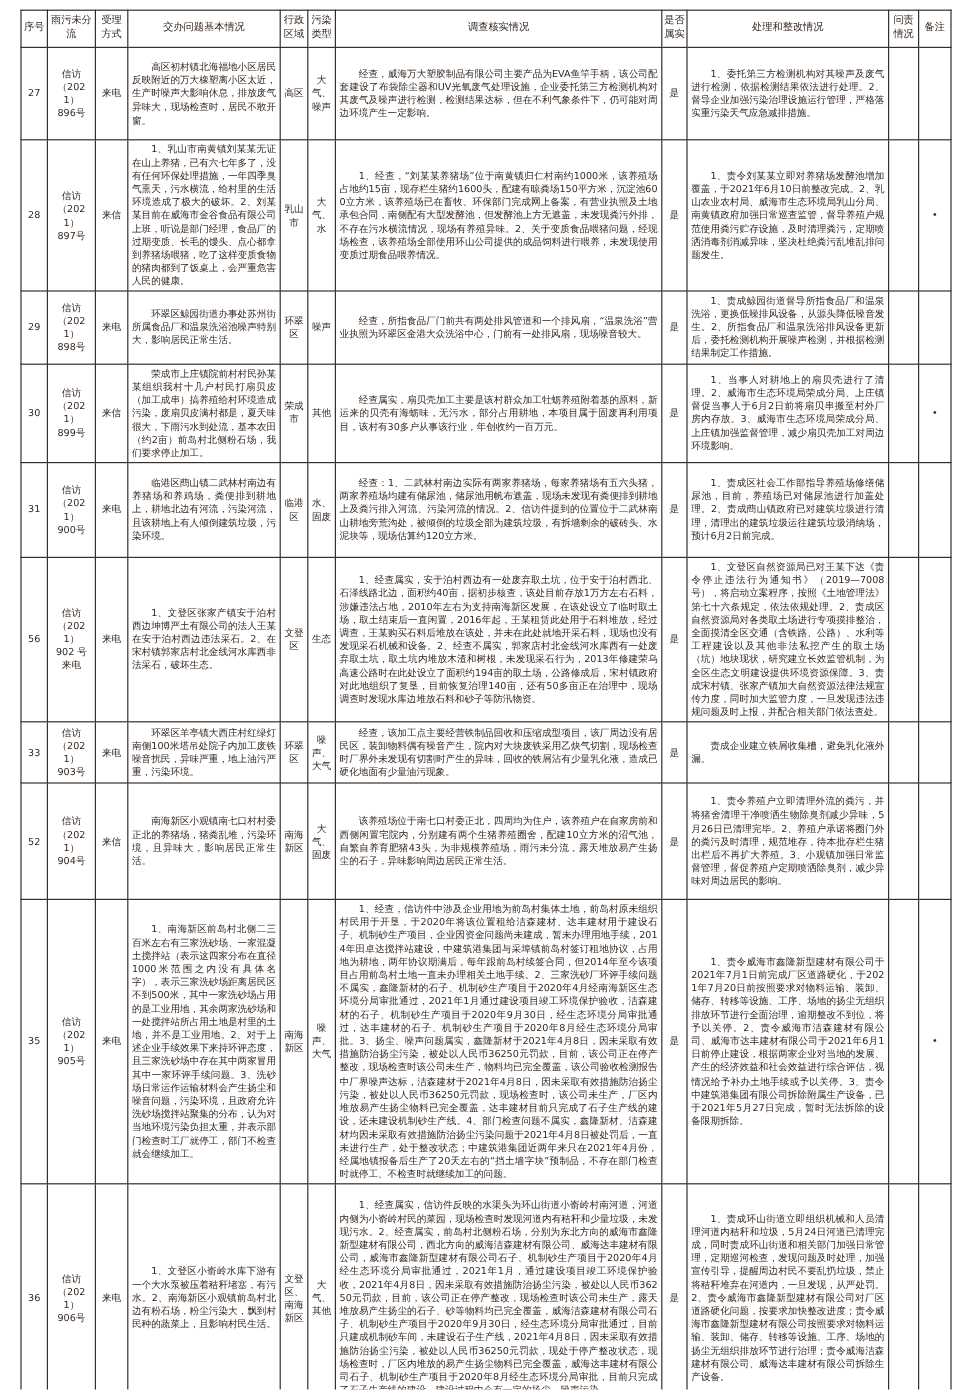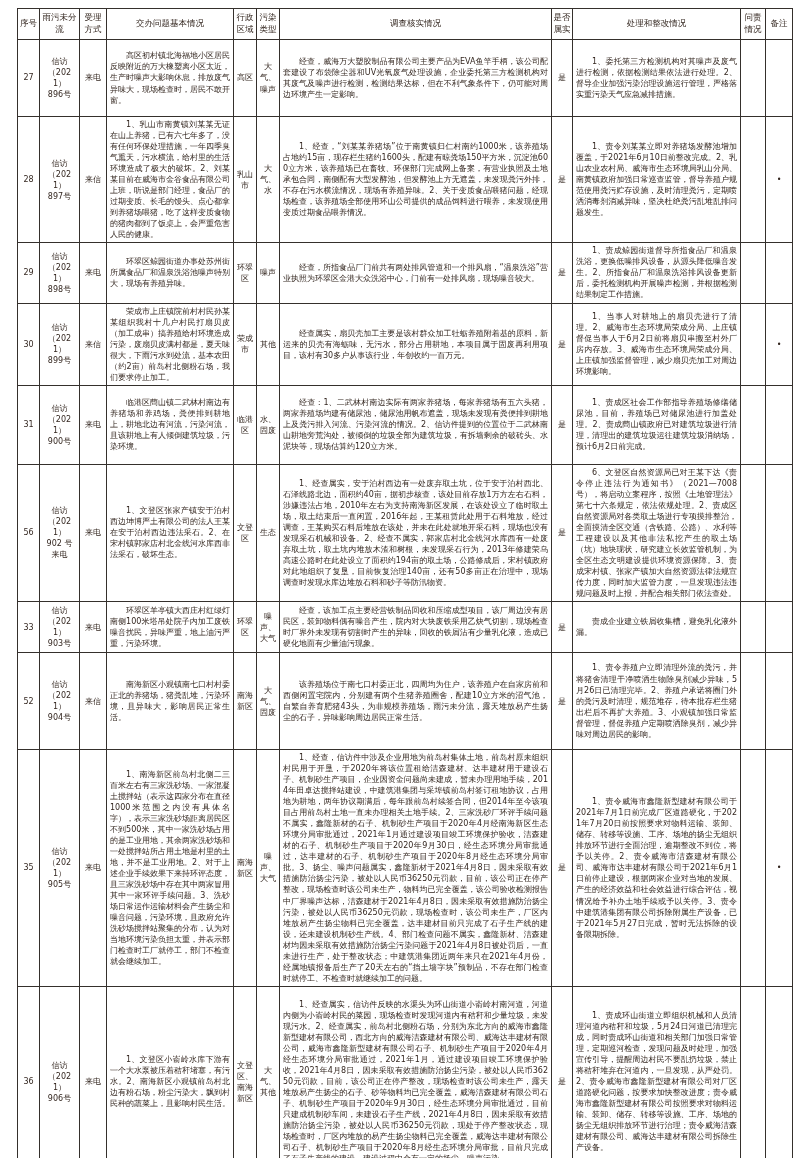--- a/index.html
+++ b/index.html
@@ -107,21 +107,21 @@
     <td class="j">1、责令刘某某立即对养猪场发酵池增加覆盖，于2021年6月10日前整改完成。2、乳山农业农村局、威海市生态环境局乳山分局、南黄镇政府加强日常巡查监管，督导养殖户规范使用粪污贮存设施，及时清理粪污，定期喷洒消毒剂消减异味，坚决杜绝粪污乱堆乱排问题发生。</td>
     <td class="c"></td>
     <td class="c">•</td>
   </tr>
         <tr data-rh="r2">
     <td class="c">29</td>
     <td class="c">信访
 （2021）
 898号</td>
     <td class="c">来电</td>
-    <td class="j">环翠区鲸园街道办事处苏州街所属食品厂和温泉洗浴池噪声特别大，现场有养殖异味。</td>
+    <td class="j">环翠区鲸园街道办事处苏州街所属食品厂和温泉洗浴池噪声特别大，影响居民正常生活。</td>
     <td class="c">环翠区</td>
     <td class="c">噪声</td>
     <td class="j">经查，所指食品厂门前共有两处排风管道和一个排风扇，“温泉洗浴”营业执照为环翠区金港大众洗浴中心，门前有一处排风扇，现场噪音较大。</td>
     <td class="c">是</td>
     <td class="j">1、责成鲸园街道督导所指食品厂和温泉洗浴，更换低噪排风设备，从源头降低噪音发生。2、所指食品厂和温泉洗浴排风设备更新后，委托检测机构开展噪声检测，并根据检测结果制定工作措施。</td>
     <td class="c"></td>
     <td class="c"></td>
   </tr>
         <tr data-rh="r3">
     <td class="c">30</td>
@@ -158,21 +158,21 @@
     <td class="c">信访
 （2021）
 902 号
 来电</td>
     <td class="c">来电</td>
     <td class="j">1、文登区张家产镇安于泊村西边坤博严土有限公司的法人王某在安于泊村西边违法采石。2、在宋村镇郭家店村北金线河水库西非法采石，破坏生态。</td>
     <td class="c">文登区</td>
     <td class="c">生态</td>
     <td class="j">1、经查属实，安于泊村西边有一处废弃取土坑，位于安于泊村西北、石泽线路北边，面积约40亩，据初步核查，该处目前存放1万方左右石料，涉嫌违法占地，2010年左右为支持南海新区发展，在该处设立了临时取土场，取土结束后一直闲置，2016年起，王某租赁此处用于石料堆放，经过调查，王某购买石料后堆放在该处，并未在此处就地开采石料，现场也没有发现采石机械和设备。2、经查不属实，郭家店村北金线河水库西有一处废弃取土坑，取土坑内堆放木渣和树根，未发现采石行为，2013年修建荣乌高速公路时在此处设立了面积约194亩的取土场，公路修成后，宋村镇政府对此地组织了复垦，目前恢复治理140亩，还有50多亩正在治理中，现场调查时发现水库边堆放石料和砂子等防汛物资。</td>
     <td class="c">是</td>
-    <td class="j">6、文登区自然资源局已对王某下达《责令停止违法行为通知书》（2021—7008号），将启动立案程序，按照《土地管理法》第七十六条规定，依法依规处理。2、责成区自然资源局对各类取土场进行专项摸排整治，全面摸清全区交通（含铁路、公路）、水利等工程建设以及其他非法私挖产生的取土场（坑）地块现状，研究建立长效监管机制，为全区生态文明建设提供环境资源保障。3、责成宋村镇、张家产镇加大自然资源法律法规宣传力度，同时加大监管力度，一旦发现违法违规问题及时上报，并配合相关部门依法查处。</td>
+    <td class="j">1、文登区自然资源局已对王某下达《责令停止违法行为通知书》（2019—7008号），将启动立案程序，按照《土地管理法》第七十六条规定，依法依规处理。2、责成区自然资源局对各类取土场进行专项摸排整治，全面摸清全区交通（含铁路、公路）、水利等工程建设以及其他非法私挖产生的取土场（坑）地块现状，研究建立长效监管机制，为全区生态文明建设提供环境资源保障。3、责成宋村镇、张家产镇加大自然资源法律法规宣传力度，同时加大监管力度，一旦发现违法违规问题及时上报，并配合相关部门依法查处。</td>
     <td class="c"></td>
     <td class="c"></td>
   </tr>
         <tr data-rh="r6">
     <td class="c">33</td>
     <td class="c">信访
 （2021）
 903号</td>
     <td class="c">来电</td>
     <td class="j">环翠区羊亭镇大西庄村红绿灯南侧100米塔吊处院子内加工废铁噪音扰民，异味严重，地上油污严重，污染环境。</td>

